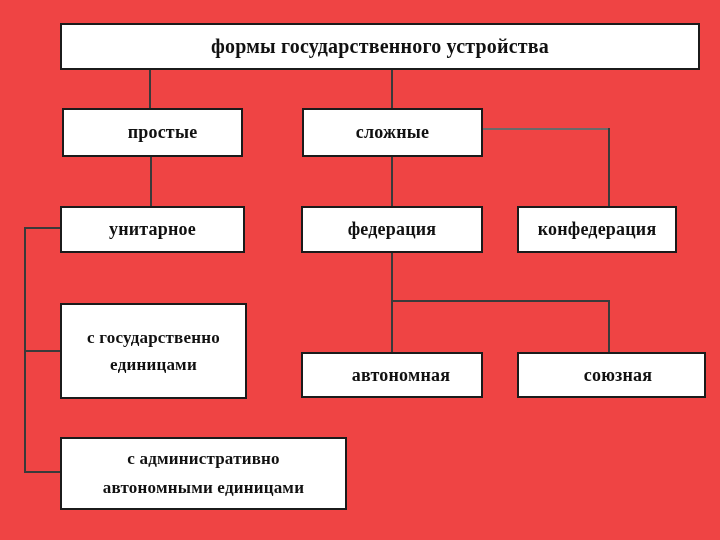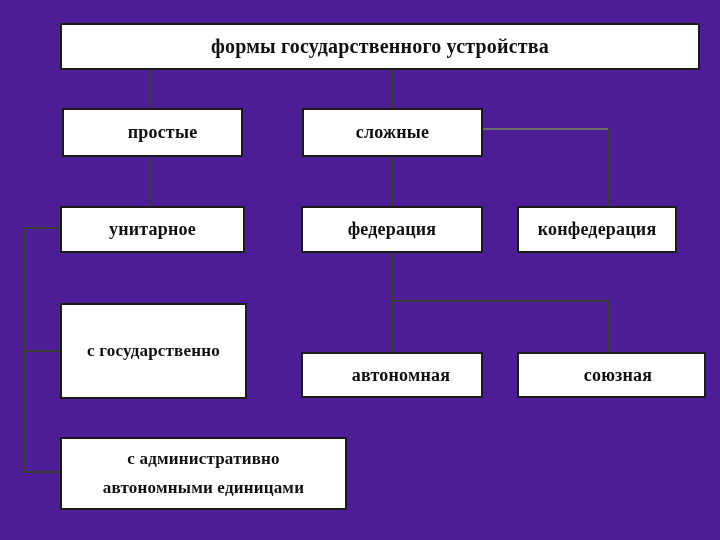--- a/index.html
+++ b/index.html
@@ -4,21 +4,21 @@
 <style>
   html, body {
     margin: 0;
     padding: 0;
     background: #ffffff;
   }
   #canvas {
     position: relative;
     width: 720px;
     height: 540px;
-    background: #4c1d95;
+    background: #ef4444;
     font-family: "Liberation Serif", "DejaVu Serif", serif;
     overflow: hidden;
   }
   .node {
     position: absolute;
     box-sizing: border-box;
     background: #ffffff;
     border: 2px solid #1b1b1b;
     display: flex;
     flex-direction: column;
@@ -106,20 +106,21 @@
   <div class="node" id="node-federatsiya">
     <span class="line">федерация</span>
   </div>
 
   <div class="node" id="node-konfederatsiya">
     <span class="line">конфедерация</span>
   </div>
 
   <div class="node" id="node-gos-avtonom">
     <span class="line">с государственно</span>
+    <span class="line">единицами</span>
   </div>
 
   <div class="node" id="node-avtonomnaya">
     <span class="line">автономная</span>
   </div>
 
   <div class="node" id="node-soyuznaya">
     <span class="line">союзная</span>
   </div>
 

